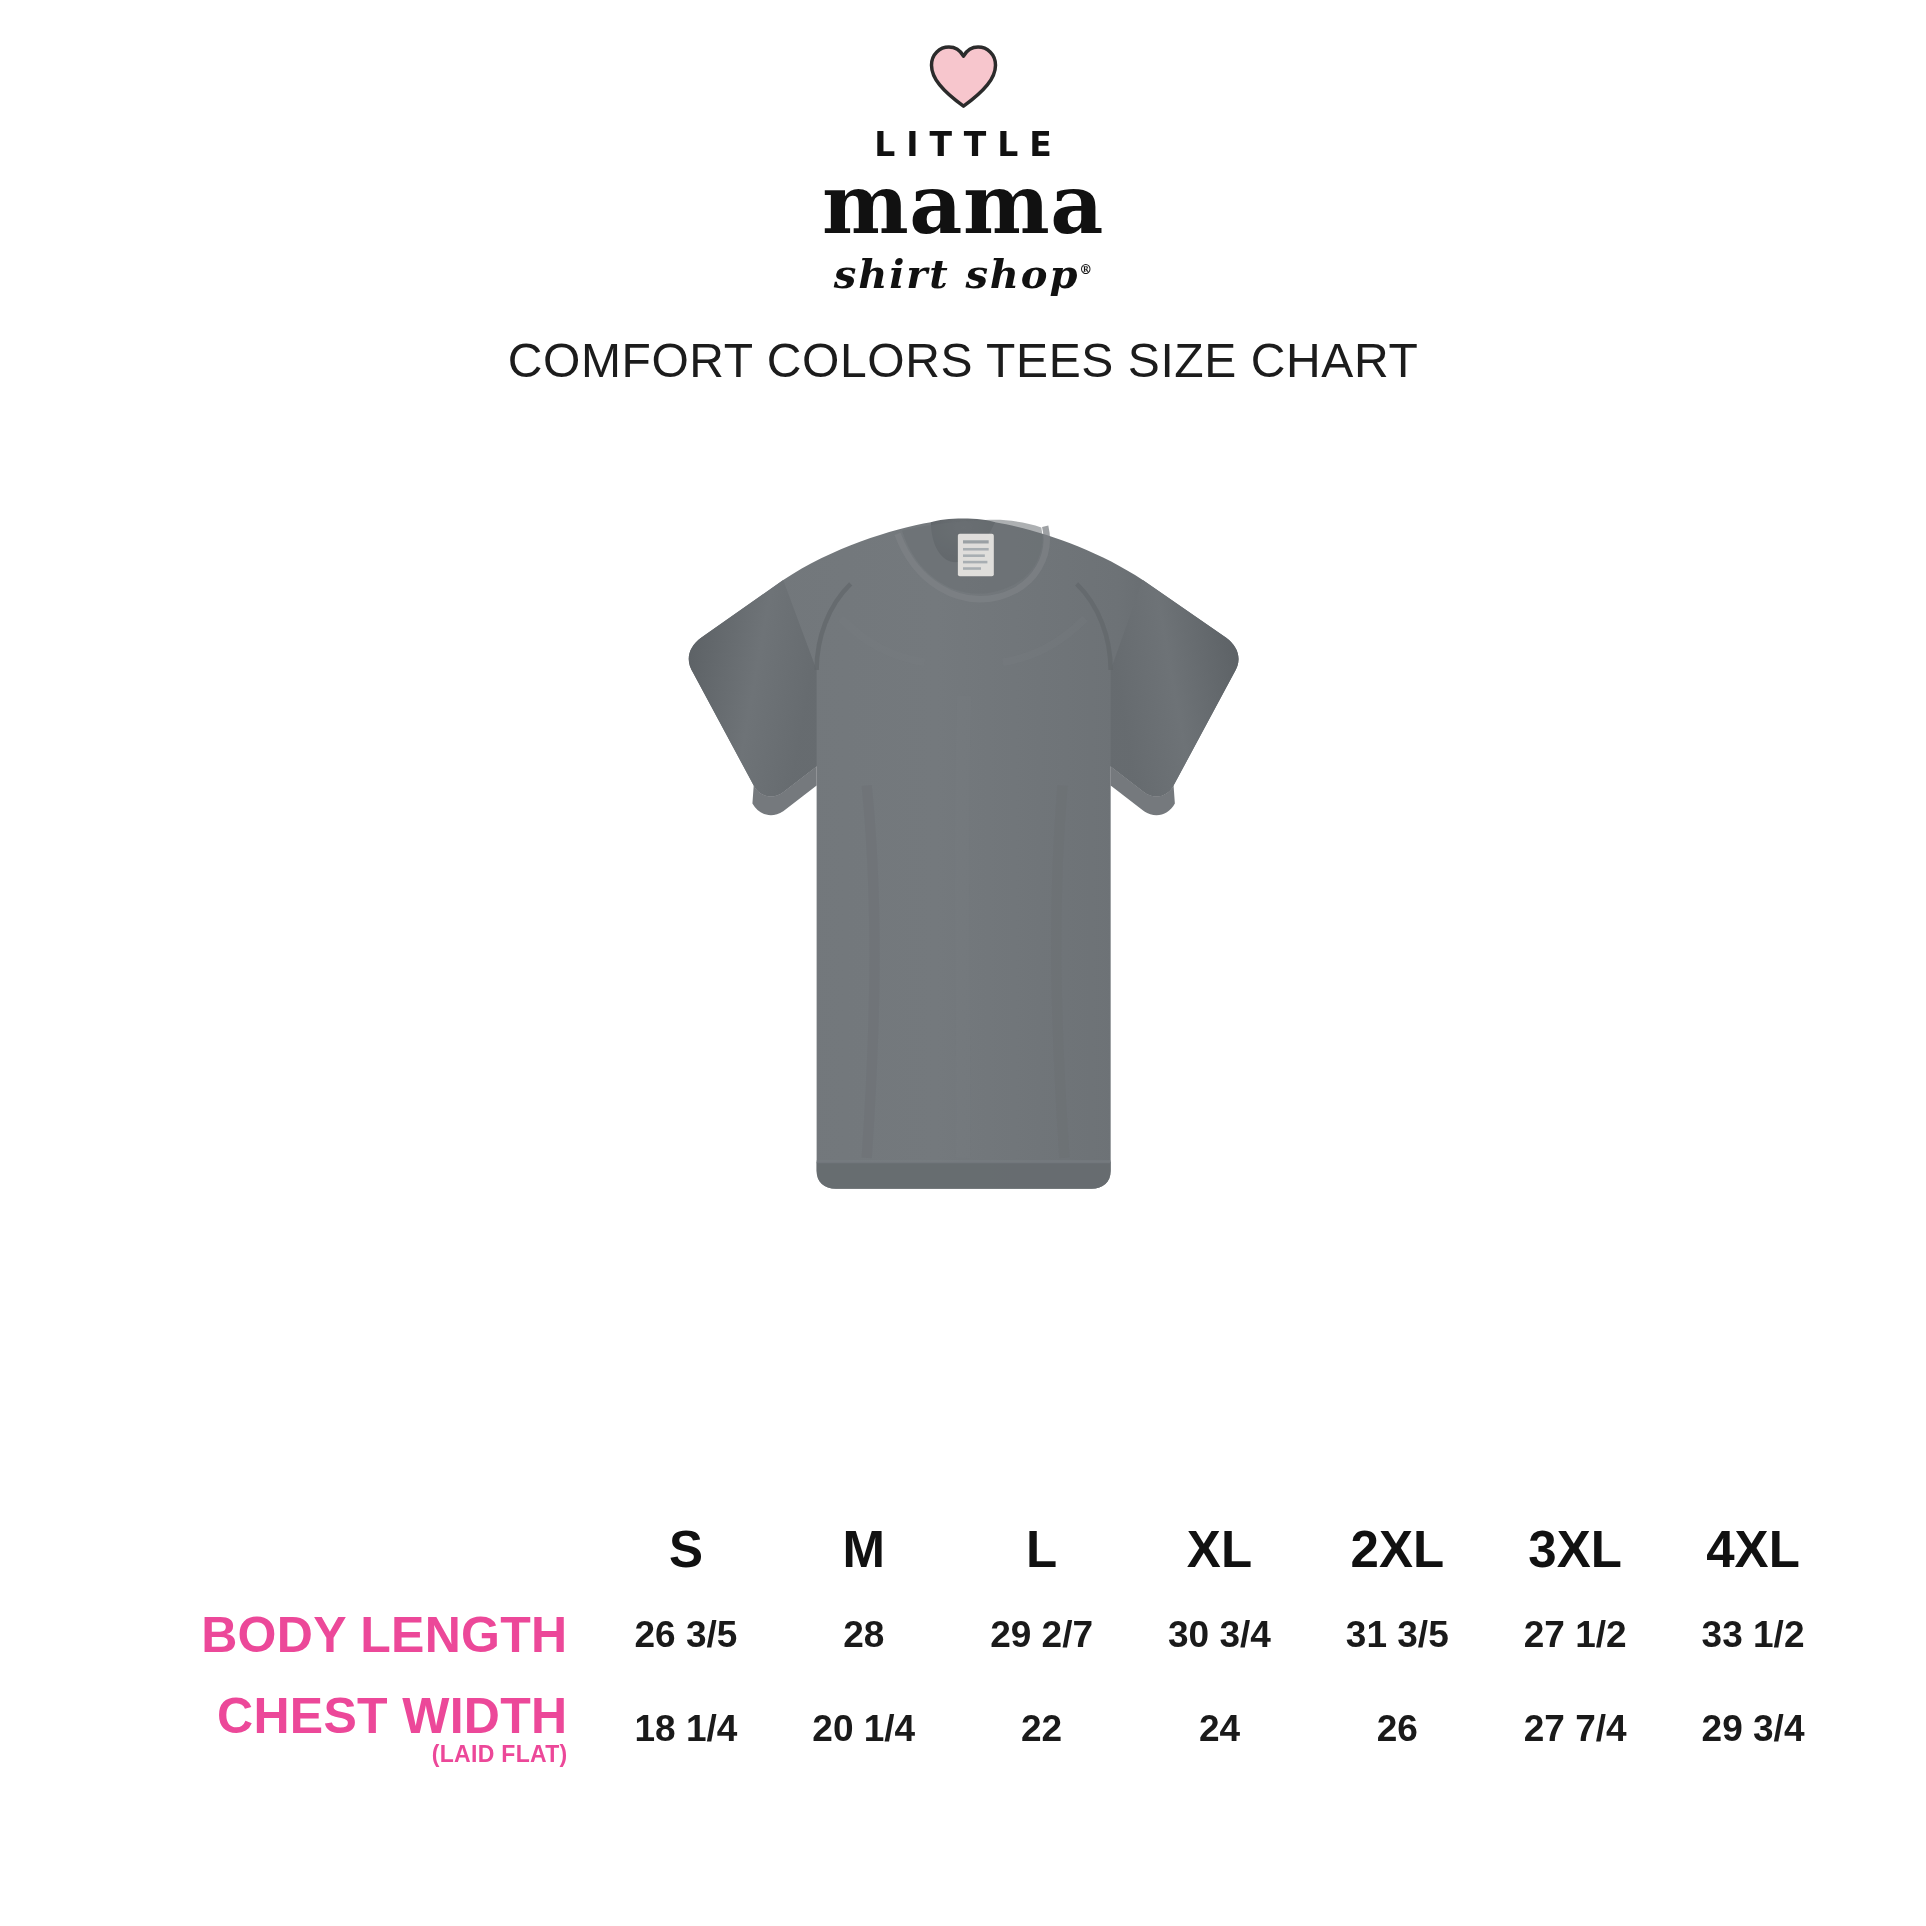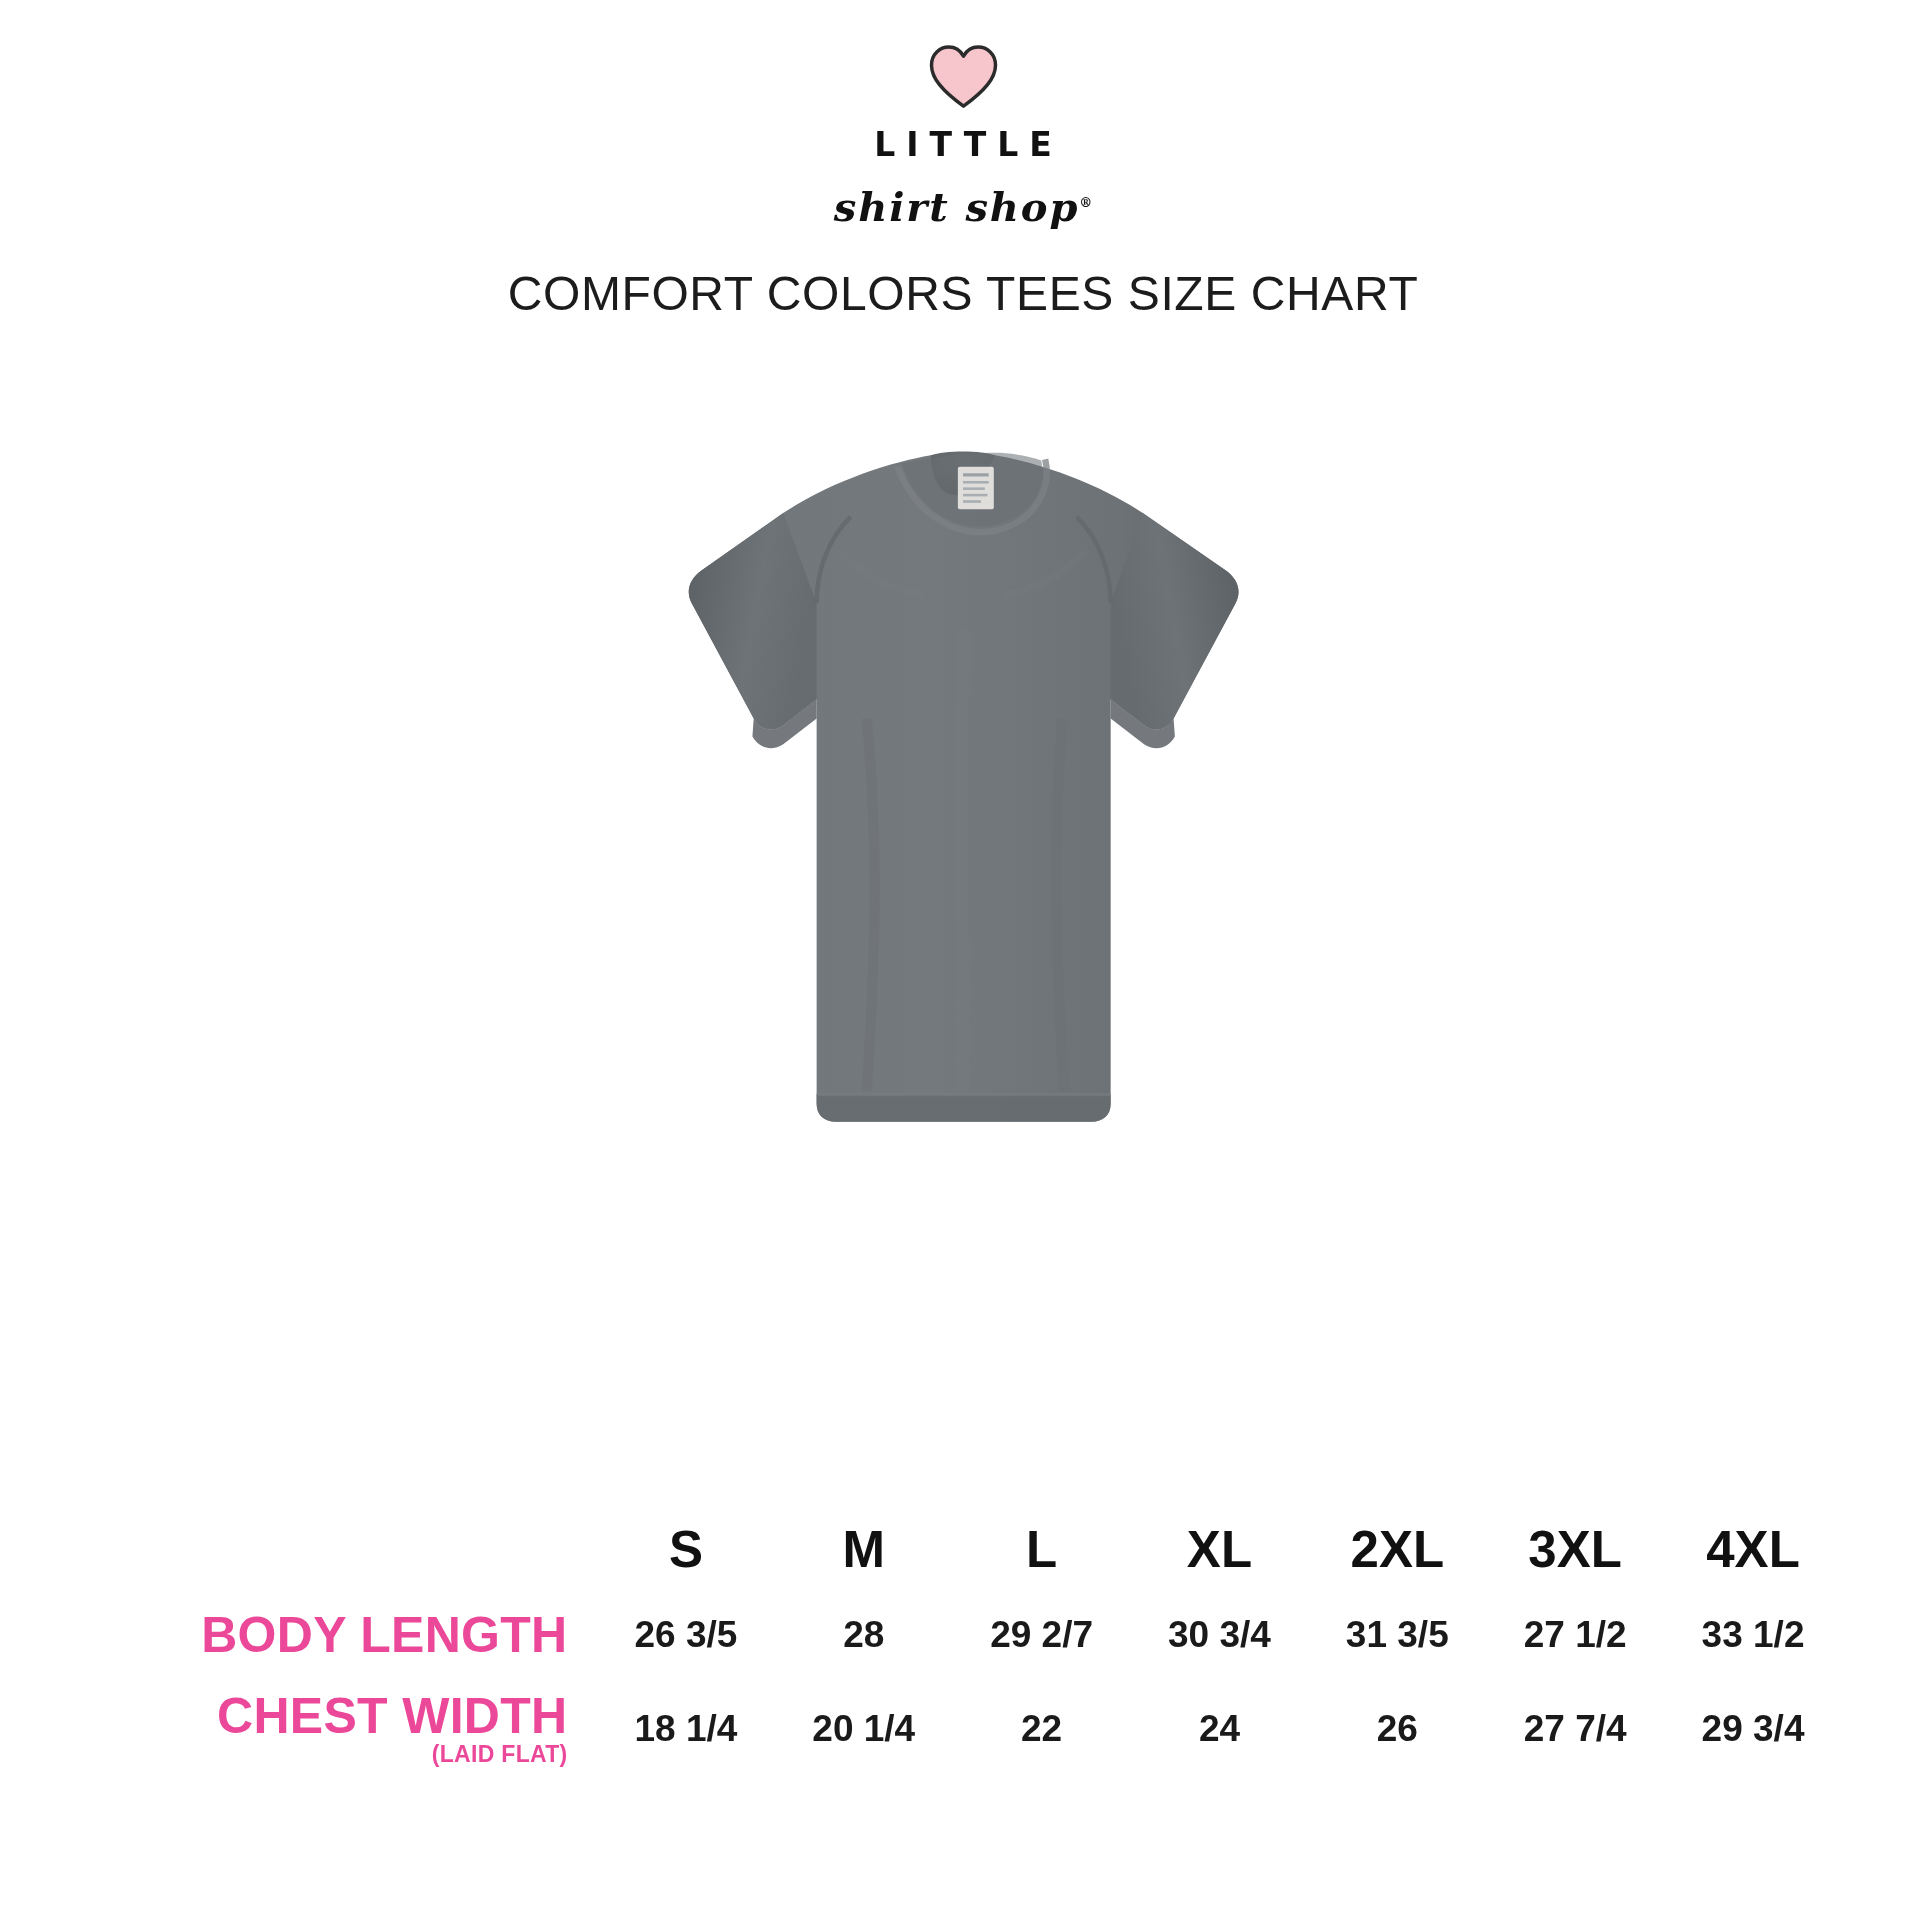--- a/index.html
+++ b/index.html
@@ -48,21 +48,21 @@
     color: #111111;
     margin-top: -1.3px;
   }
   .logo-shirtshop {
     font-family: "DejaVu Serif", serif;
     font-style: italic;
     font-weight: 700;
     font-size: 40px;
     letter-spacing: 1.9px;
     color: #111111;
-    margin-top: 19px;
+    margin-top: 4px;
     position: relative;
   }
   .logo-shirtshop .reg {
     font-size: 13px;
     vertical-align: super;
     font-style: normal;
     letter-spacing: 0;
   }
 
   
@@ -146,20 +146,21 @@
 </head>
 <body>
 
 <div class="logo-block">
   <span class="heart-icon">
     <svg class="heart-icon" viewBox="0 0 100 92" xmlns="http://www.w3.org/2000/svg">
       <path d="M50 88 C20 66 4 48 4 29 C4 13 16 3 29 3 C39 3 46 9 50 16 C54 9 61 3 71 3 C84 3 96 13 96 29 C96 48 80 66 50 88 Z" fill="#f7c6cd" stroke="#2b2b2b" stroke-width="5" stroke-linejoin="round"></path>
     </svg>
   </span>
   <div class="logo-little">LITTLE</div>
+  <div class="logo-mama">mama</div>
   <div class="logo-shirtshop">
     <span>shirt shop</span><span class="reg">®</span>
   </div>
 </div>
 
 <div class="chart-title">COMFORT COLORS TEES SIZE CHART</div>
 
 <div class="shirt-area">
   <div class="shirt-wrap">
     <svg class="shirt-svg" viewBox="0 0 1500 1500" xmlns="http://www.w3.org/2000/svg">

